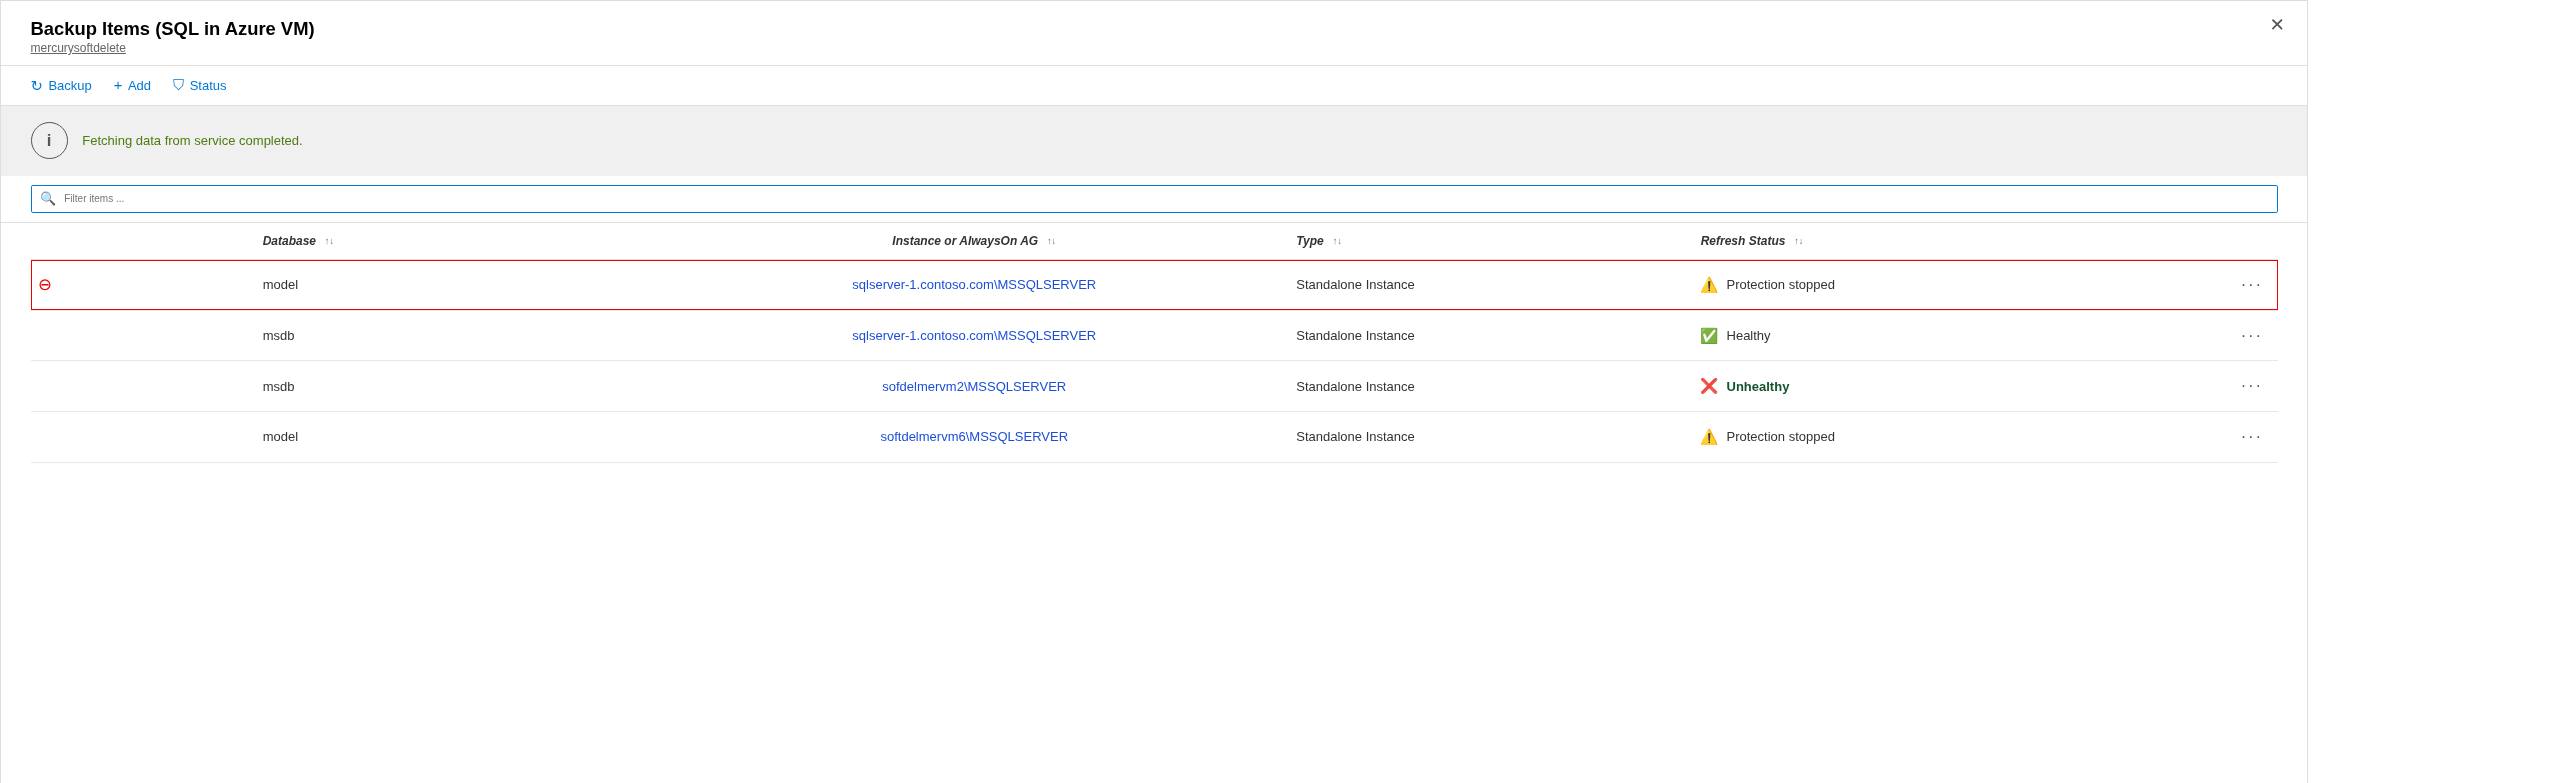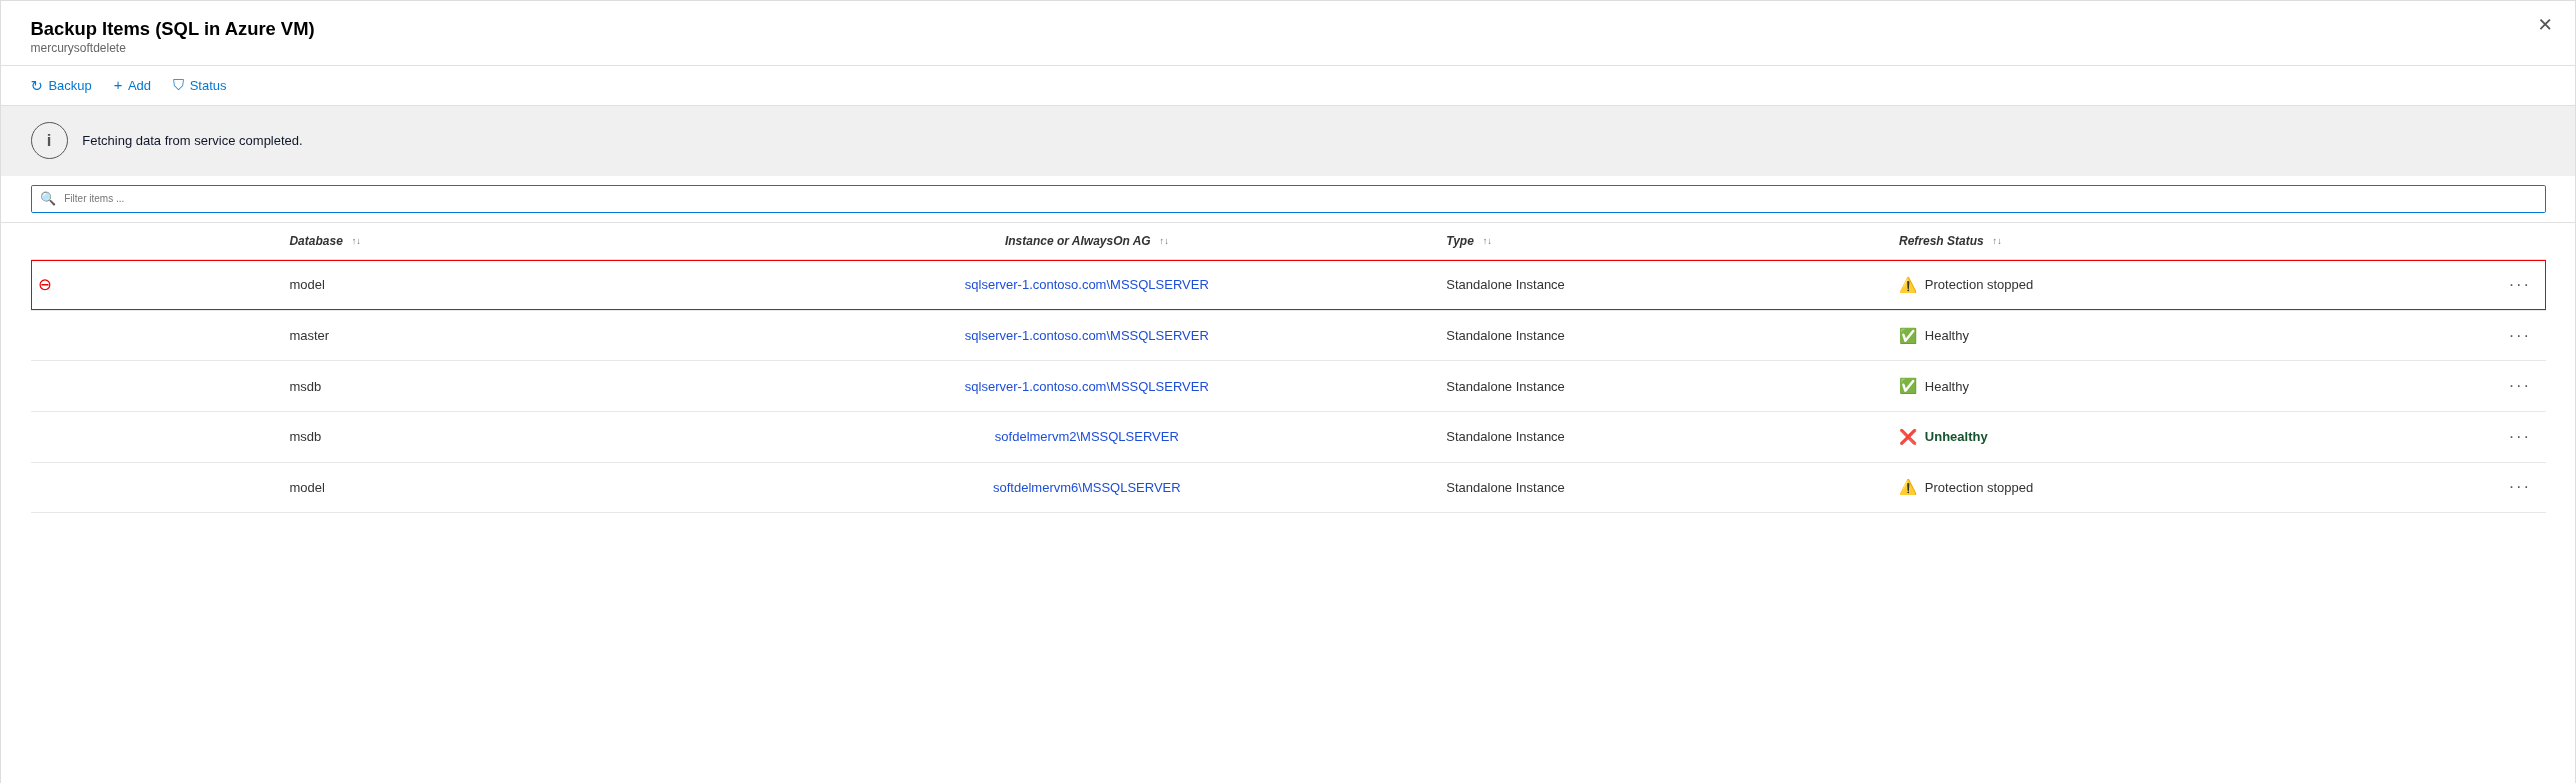--- a/index.html
+++ b/index.html
@@ -3,39 +3,40 @@
   <meta charset="utf-8">
   <style>
     * { box-sizing: border-box; margin: 0; padding: 0; }
     body {
       font-family: 'Segoe UI', Arial, sans-serif;
       font-size: 13px;
       background: #fff;
       color: #333;
     }
     .panel {
-      width: 2576px;
+      width: 2308px;
       min-height: 784px;
       background: #fff;
       border: 0.9px solid #ddd;
       position: relative;
     }
     .panel-header {
       padding: 16.6px 29.5px 9.2px 29.5px;
       border-bottom: 0.9px solid #e0e0e0;
     }
     .panel-title {
       font-size: 18.4px;
       font-weight: 600;
       color: #000;
     }
     .panel-subtitle {
       font-size: 12px;
       color: #666;
       margin-top: 1.8px;
+      text-decoration: underline;
     }
     .close-btn {
       position: absolute;
       top: 14.8px;
       right: 22px;
       font-size: 18.4px;
       cursor: pointer;
       color: #555;
       background: none;
       border: none;
@@ -79,21 +80,21 @@
       display: flex;
       align-items: center;
       justify-content: center;
       font-weight: 700;
       font-size: 16.6px;
       color: #555;
       flex-shrink: 0;
     }
     .info-text {
       font-size: 13px;
-      color: #0f172a;
+      color: #4d7c0f;
     }
     .filter-row {
       padding: 9.2px 29.5px;
       border-bottom: 0.9px solid #e0e0e0;
     }
     .filter-input-wrap {
       display: flex;
       align-items: center;
       border: 1.8px solid #0078d4;
       border-radius: 1.8px;
@@ -256,33 +257,20 @@
       <tbody id="table-body">
       <tr class="data-row selected-row">
             <td><span class="remove-icon">⊖</span></td>
             <td class="col-db">model</td>
             <td class="col-instance"><a class="link" href="#">sqlserver-1.contoso.com\MSSQLSERVER</a></td>
             <td class="col-type">Standalone Instance</td>
             <td class="col-status">
               <div class="status-wrap">
                 <span class="status-icon status-warning">⚠️</span>
                 <span class="">Protection stopped</span>
-              </div>
-            </td>
-            <td class="col-more"><button class="more-btn">···</button></td>
-          </tr>
-          <tr class="data-row">
-            <td></td>
-            <td class="col-db">master</td>
-            <td class="col-instance"><a class="link" href="#">sqlserver-1.contoso.com\MSSQLSERVER</a></td>
-            <td class="col-type">Standalone Instance</td>
-            <td class="col-status">
-              <div class="status-wrap">
-                <span class="status-icon status-healthy">✅</span>
-                <span class="">Healthy</span>
               </div>
             </td>
             <td class="col-more"><button class="more-btn">···</button></td>
           </tr>
           <tr class="data-row">
             <td></td>
             <td class="col-db">msdb</td>
             <td class="col-instance"><a class="link" href="#">sqlserver-1.contoso.com\MSSQLSERVER</a></td>
             <td class="col-type">Standalone Instance</td>
             <td class="col-status">

